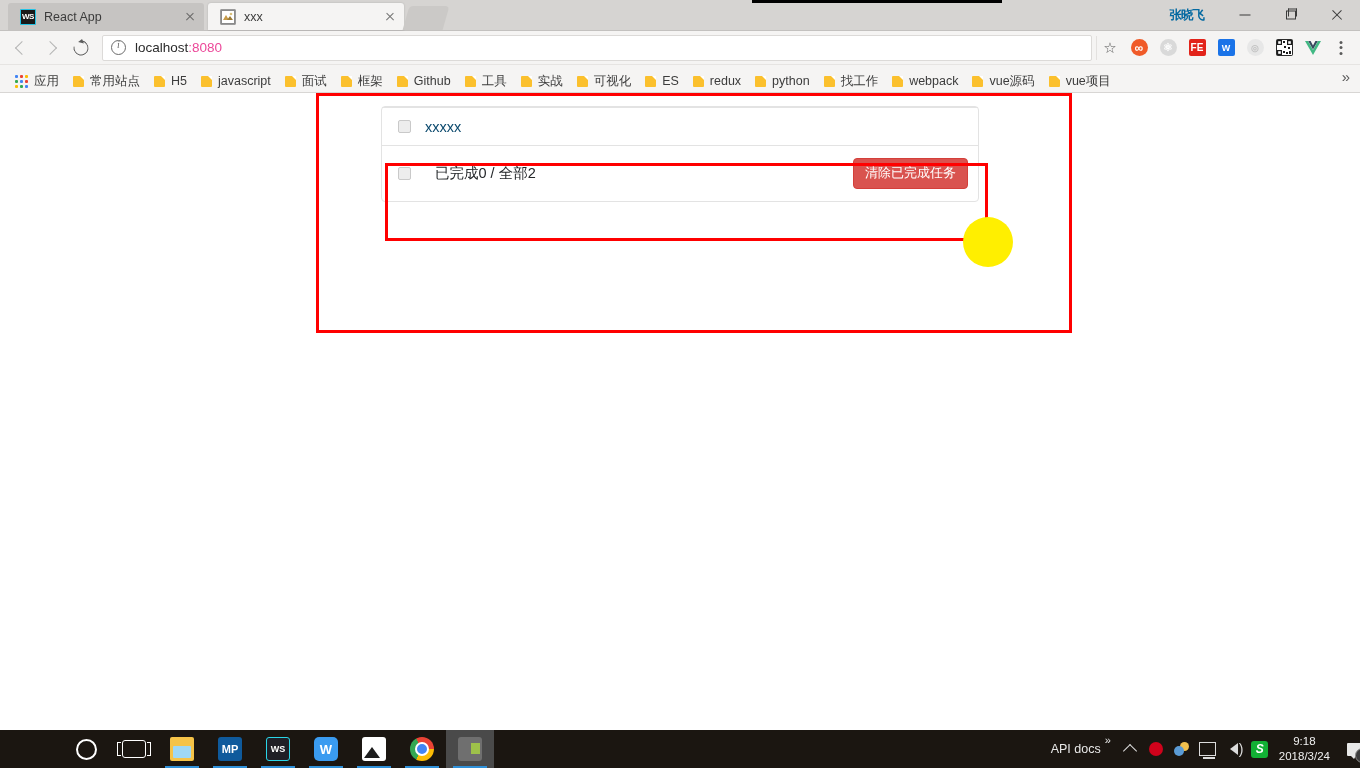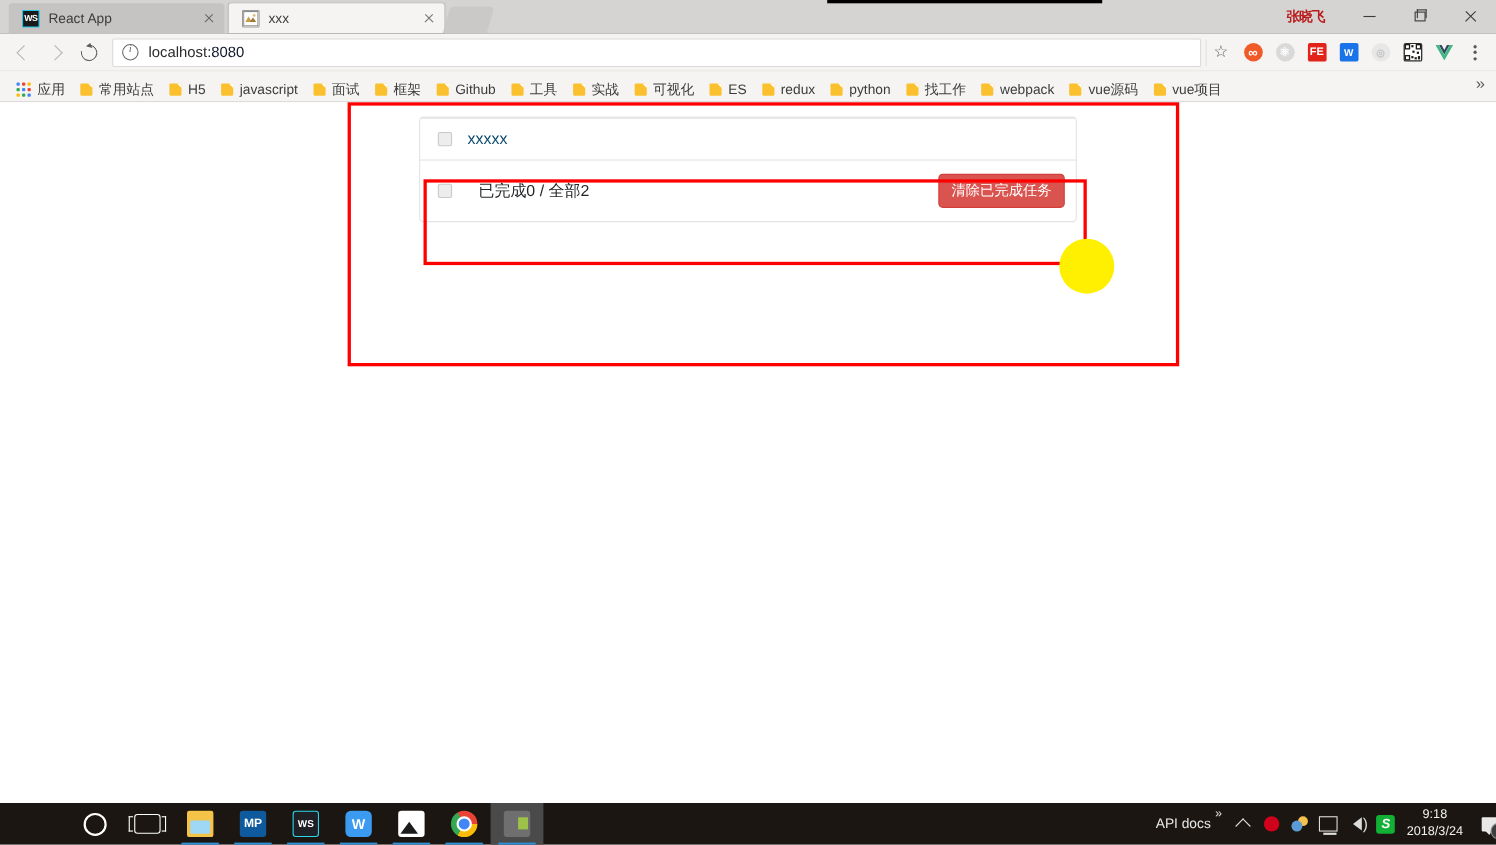--- a/index.html
+++ b/index.html
@@ -121,21 +121,21 @@
   
   .wincontrols {
     position: absolute;
     right: 0; top: 0;
     height: 30px;
     display: flex;
     align-items: center;
   }
   .winuser {
     font-size: 12.5px;
-    color: #b91c1c;
+    color: #0369a1;
     margin-right: 18px;
     letter-spacing: -1px;
     filter: blur(.45px);
     font-weight: bold;
   }
   .winbtn {
     width: 46px; height: 30px;
     position: relative;
   }
   .winbtn i {
@@ -250,21 +250,21 @@
     text-align: center;
     font-size: 10px;
     font-style: italic;
     font-family: "Liberation Serif", serif;
     color: #6b6b6b;
   }
   .url {
     font-size: 13.5px;
     color: #2b2b2b;
   }
-  .url .dim { color: #0f172a; }
+  .url .dim { color: #ec4899; }
   .star-btn {
     width: 26px; height: 24px;
     position: relative;
     flex: 0 0 26px;
     border-left: 1px solid #e3e1df;
     display: flex;
     align-items: center;
     justify-content: center;
   }
   .star {

